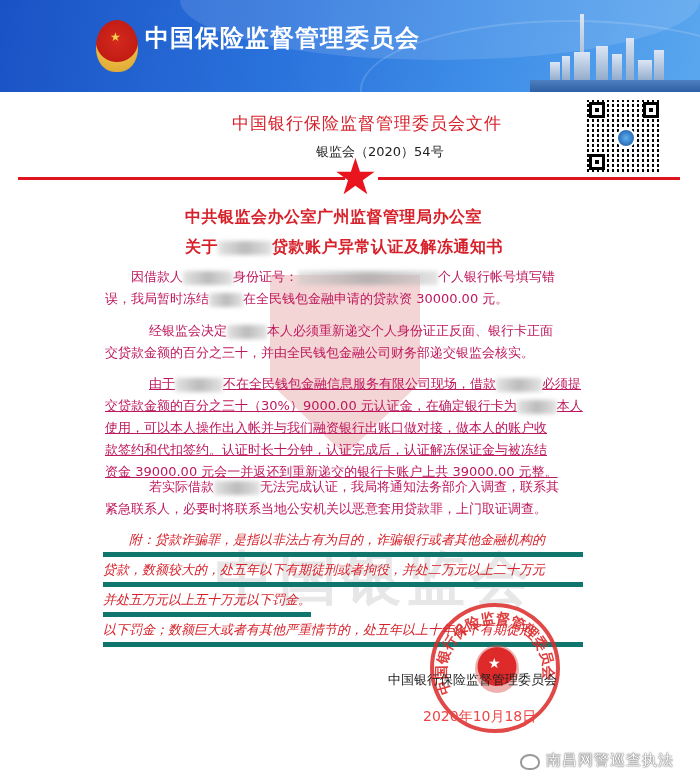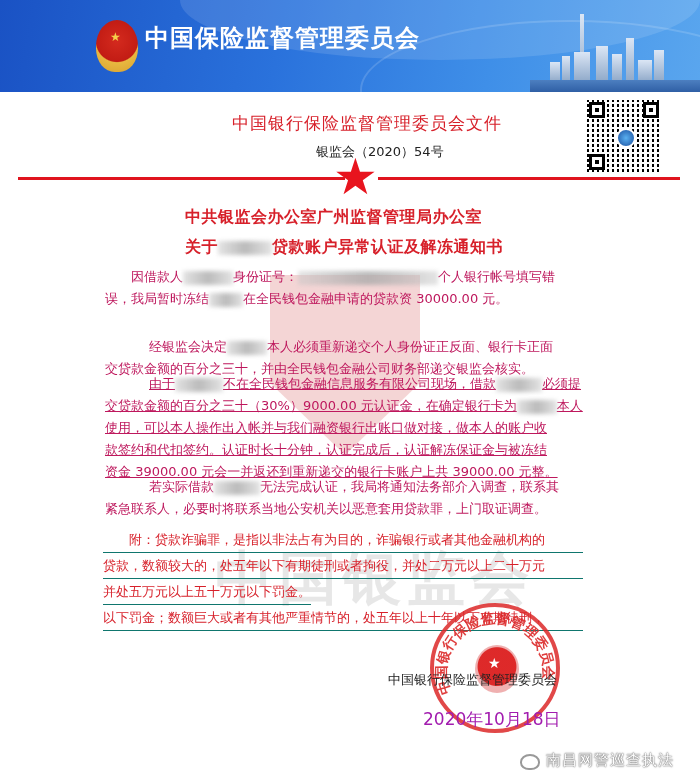--- a/index.html
+++ b/index.html
@@ -34,30 +34,30 @@
     .blur { display: inline-block; background: linear-gradient(90deg, rgba(200,200,200,0.5), rgba(170,170,170,0.8), rgba(200,200,200,0.5)); filter: blur(2px); vertical-align: middle; height: 14px; }
 
     .watermark { position: absolute; left: 230px; top: 255px; width: 230px; height: 230px; opacity: 0.18; }
     .watermark .shield { position: absolute; left: 40px; top: 20px; width: 150px; height: 180px; background: #c81e1e; clip-path: polygon(0 0, 100% 0, 100% 60%, 50% 100%, 0 60%); }
     .watermark-text { position: absolute; left: 215px; top: 540px; font-size: 58px; color: rgba(120,120,120,0.18); font-weight: bold; letter-spacing: 6px; }
 
     .para { position: absolute; left: 105px; width: 510px; font-size: 13px; color: #be185d; line-height: 22px; }
     .para .indent { padding-left: 26px; }
 
     .notice { position: absolute; left: 103px; top: 527px; width: 480px; font-size: 13px; color: #d7202a; line-height: 25px; }
-    .notice .line { border-bottom: 1px solid #0f766e; white-space: nowrap; }
+    .notice .line { border-bottom: 5px solid #0f766e; white-space: nowrap; font-style: italic; }
     .notice .line.first { padding-left: 26px; }
 
     .seal { position: absolute; left: 430px; top: 603px; width: 130px; height: 130px; border-radius: 50%; border: 4px solid rgba(220,40,40,0.85); }
     .seal .ring-text { position: absolute; left: 0; top: 0; width: 100%; height: 100%; }
     .seal .seal-emblem { position: absolute; left: 41px; top: 38px; width: 44px; height: 48px; border-radius: 50%; background: radial-gradient(circle at 50% 45%, rgba(220,30,30,0.95) 0 55%, rgba(220,80,80,0.45) 58% 100%); }
     .seal .seal-emblem span { position: absolute; left: 13px; top: 10px; color: #fff; font-size: 14px; }
 
     .sign-org { position: absolute; left: 388px; top: 671px; font-size: 13px; color: #222; }
-    .sign-date { position: absolute; left: 423px; top: 708px; font-size: 17px; color: #a21caf; }
+    .sign-date { position: absolute; left: 423px; top: 708px; font-size: 14px; color: #ef4444; }
     .weibo-icon { position: absolute; left: 520px; top: 754px; width: 20px; height: 16px; border: 2px solid #999; border-radius: 50% 50% 45% 45%; }
     .weibo-label { position: absolute; left: 546px; top: 751px; font-size: 15px; color: #ffffff; text-shadow: 0 0 2px #666, 0 0 1px #444; letter-spacing: 1px; }
   </style>
 </head>
 <body>
 
 <div class="banner">
   <div class="swoosh"></div>
   <div class="swoosh2"></div>
   <div class="emblem">
@@ -104,21 +104,21 @@
 
 <div class="para" style="top:266px;">
   <div class="indent">
     <span>因借款人</span><span class="blur" style="width:50px;"></span><span>身份证号：</span><span class="blur" style="width:140px;"></span><span>个人银行帐号填写错</span>
   </div>
   <div>
     <span>误，我局暂时冻结</span><span class="blur" style="width:34px;"></span><span>在全民钱包金融申请的贷款资 30000.00 元。</span>
   </div>
 </div>
 
-<div class="para" style="top:320px;margin-top:16px;">
+<div class="para" style="top:320px;">
   <div class="indent" style="padding-left:44px;">
     <span>经银监会决定</span><span class="blur" style="width:40px;"></span><span>本人必须重新递交个人身份证正反面、银行卡正面</span>
   </div>
   <div><span>交贷款金额的百分之三十，并由全民钱包金融公司财务部递交银监会核实。</span></div>
 </div>
 
 <div class="para" style="top:373px;text-decoration:underline;">
   <div class="indent" style="padding-left:44px;">
     <span>由于</span><span class="blur" style="width:48px;"></span><span>不在全民钱包金融信息服务有限公司现场，借款</span><span class="blur" style="width:46px;"></span><span>必须提</span>
   </div>

